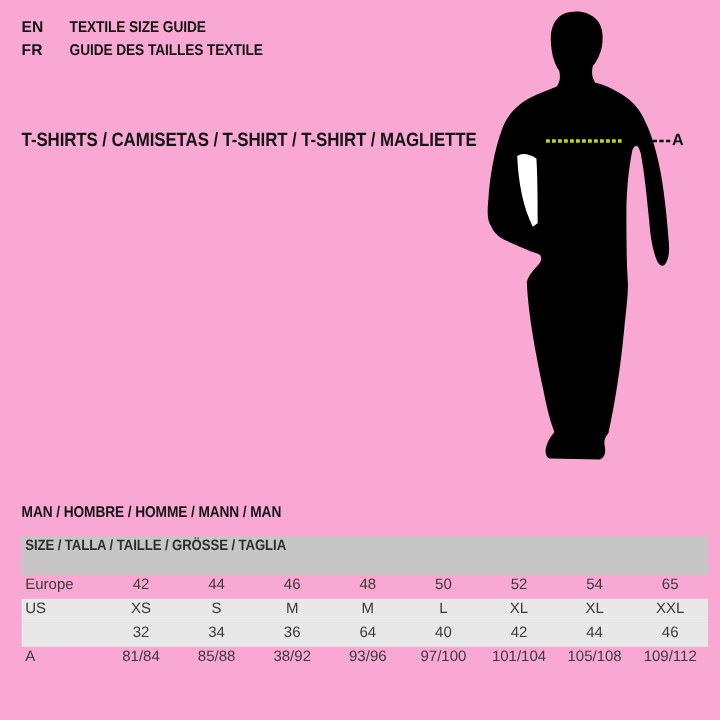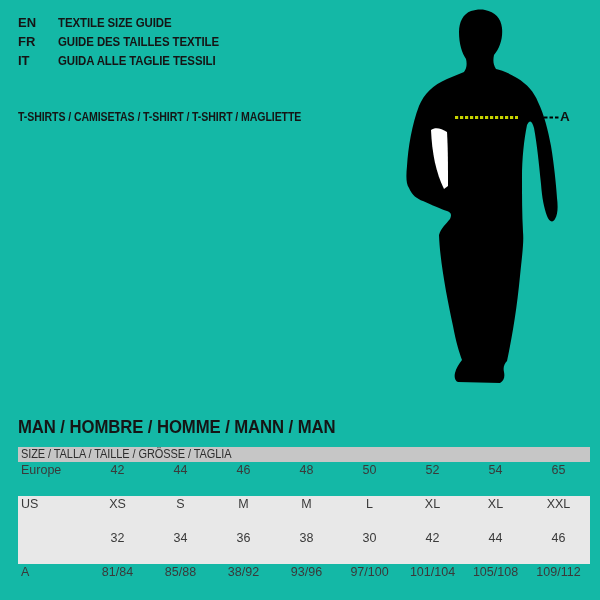--- a/index.html
+++ b/index.html
@@ -1,48 +1,48 @@
 <!DOCTYPE html>
 <html style="--measure-line: #c8d400; --table-header-bg: #c6c6c6; --table-row-shaded-bg: #e8e8e8; --silhouette: #000000;"><head>
 <meta charset="utf-8">
 <style>
   html,body{margin:0;padding:0;background:#fff;}
   .canvas{
-    position:relative;width:600px;height:600px;background:#14b8a6;overflow:hidden;
+    position:relative;width:600px;height:600px;background:#f9a8d4;overflow:hidden;
     font-family:"Liberation Sans",sans-serif;color:#151515;
   }
   .cond{display:inline-block;transform:scaleX(0.88);transform-origin:0 50%;white-space:nowrap;letter-spacing:-0.1px;}
 
   
   .lang-list{position:absolute;left:18px;top:13px;}
   .lang-row{display:flex;height:19px;line-height:19px;font-weight:700;font-size:13px;}
   .lang-code{width:40px;flex:0 0 40px;}
   .lang-label{}
 
   
   .cat-lines{position:absolute;left:18px;top:110px;}
-  .cat-line{height:15.5px;line-height:15.5px;font-weight:700;font-size:12px;text-align:center;}
+  .cat-line{height:15.5px;line-height:15.5px;font-weight:700;font-size:16px;text-align:center;}
 
   
   .figure-wrap{position:absolute;left:405px;top:8px;width:166px;height:380px;}
   .figure-wrap svg{position:absolute;left:0;top:0;}
   .measure-a{
     position:absolute;left:155px;top:101px;font-weight:700;font-size:13.5px;line-height:15px;color:#111;
   }
 
   
-  .section-title{position:absolute;left:18px;top:419px;font-weight:700;font-size:19px;line-height:15px;}
+  .section-title{position:absolute;left:18px;top:419px;font-weight:700;font-size:13px;line-height:15px;}
 
   
   .size-table{position:absolute;left:18px;top:447px;width:572px;font-size:12.5px;color:#3a3a3a;}
   .thead{
-    height:15px;line-height:15px;background:var(--table-header-bg,#c6c6c6);
-    padding-left:3px;box-sizing:border-box;color:#2e2e2e;
+    height:32px;line-height:15px;background:var(--table-header-bg,#c6c6c6);
+    padding-left:3px;box-sizing:border-box;color:#2e2e2e;font-weight:bold;
   }
-  .trow{display:grid;grid-template-columns:68px repeat(8,1fr);height:34px;line-height:16px;}
+  .trow{display:grid;grid-template-columns:68px repeat(8,1fr);height:20px;line-height:16px;}
   .trow.shaded{background:var(--table-row-shaded-bg,#e8e8e8);}
   .tcell{overflow:hidden;}
   .tlabel{text-align:left;padding-left:3px;}
   .tval{text-align:center;}
 
   
   .footnote{position:absolute;left:18px;top:548px;font-weight:700;font-size:13px;line-height:15px;}
 </style>
 </head>
 <body>
@@ -50,24 +50,20 @@
 <div class="canvas">
 
   <div class="lang-list">
       <div class="lang-row">
         <span class="lang-code">EN</span>
         <span class="lang-label cond">TEXTILE SIZE GUIDE</span>
       </div>
       <div class="lang-row">
         <span class="lang-code">FR</span>
         <span class="lang-label cond">GUIDE DES TAILLES TEXTILE</span>
-      </div>
-      <div class="lang-row">
-        <span class="lang-code">IT</span>
-        <span class="lang-label cond">GUIDA ALLE TAGLIE TESSILI</span>
       </div>
     </div>
 
   <div class="cat-lines">
       <div class="cat-line"><span class="cond">T-SHIRTS / CAMISETAS / T-SHIRT / T-SHIRT / MAGLIETTE</span></div>
     </div>
 
   <div class="figure-wrap">
     <svg width="166" height="380" viewBox="0 0 166 380" aria-hidden="true">
       <path fill="var(--silhouette,#000)" d="
@@ -144,22 +140,22 @@
           <span class="tcell tval">L</span>
           <span class="tcell tval">XL</span>
           <span class="tcell tval">XL</span>
           <span class="tcell tval">XXL</span>
         </div>
         <div class="trow shaded">
           <span class="tcell tlabel"></span>
           <span class="tcell tval">32</span>
           <span class="tcell tval">34</span>
           <span class="tcell tval">36</span>
-          <span class="tcell tval">38</span>
-          <span class="tcell tval">30</span>
+          <span class="tcell tval">64</span>
+          <span class="tcell tval">40</span>
           <span class="tcell tval">42</span>
           <span class="tcell tval">44</span>
           <span class="tcell tval">46</span>
         </div>
         <div class="trow">
           <span class="tcell tlabel">A</span>
           <span class="tcell tval">81/84</span>
           <span class="tcell tval">85/88</span>
           <span class="tcell tval">38/92</span>
           <span class="tcell tval">93/96</span>

